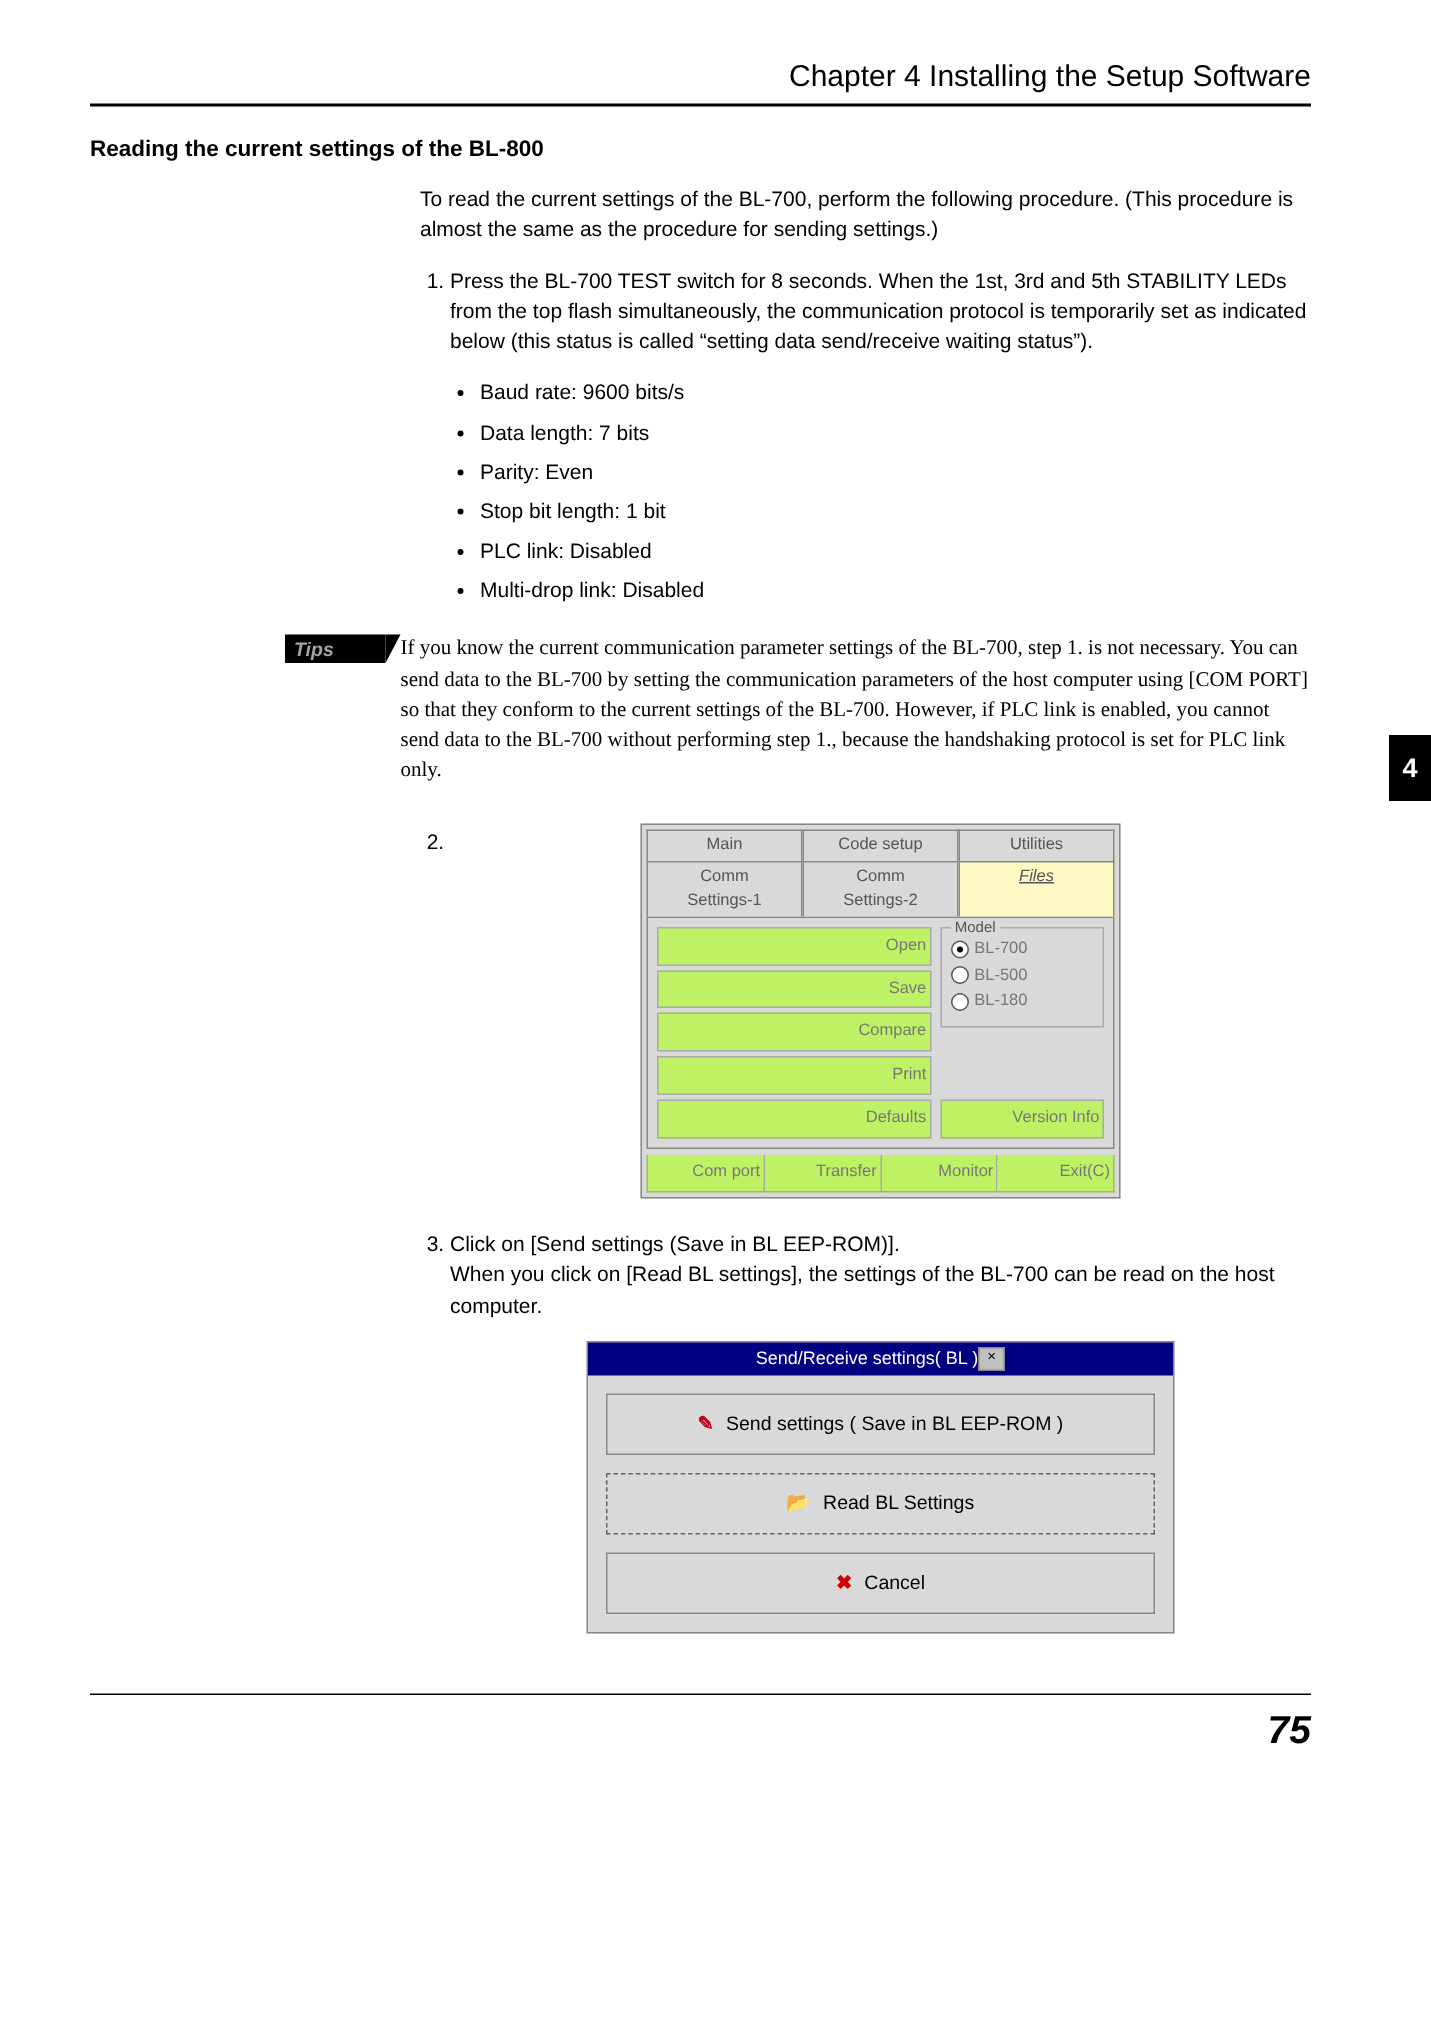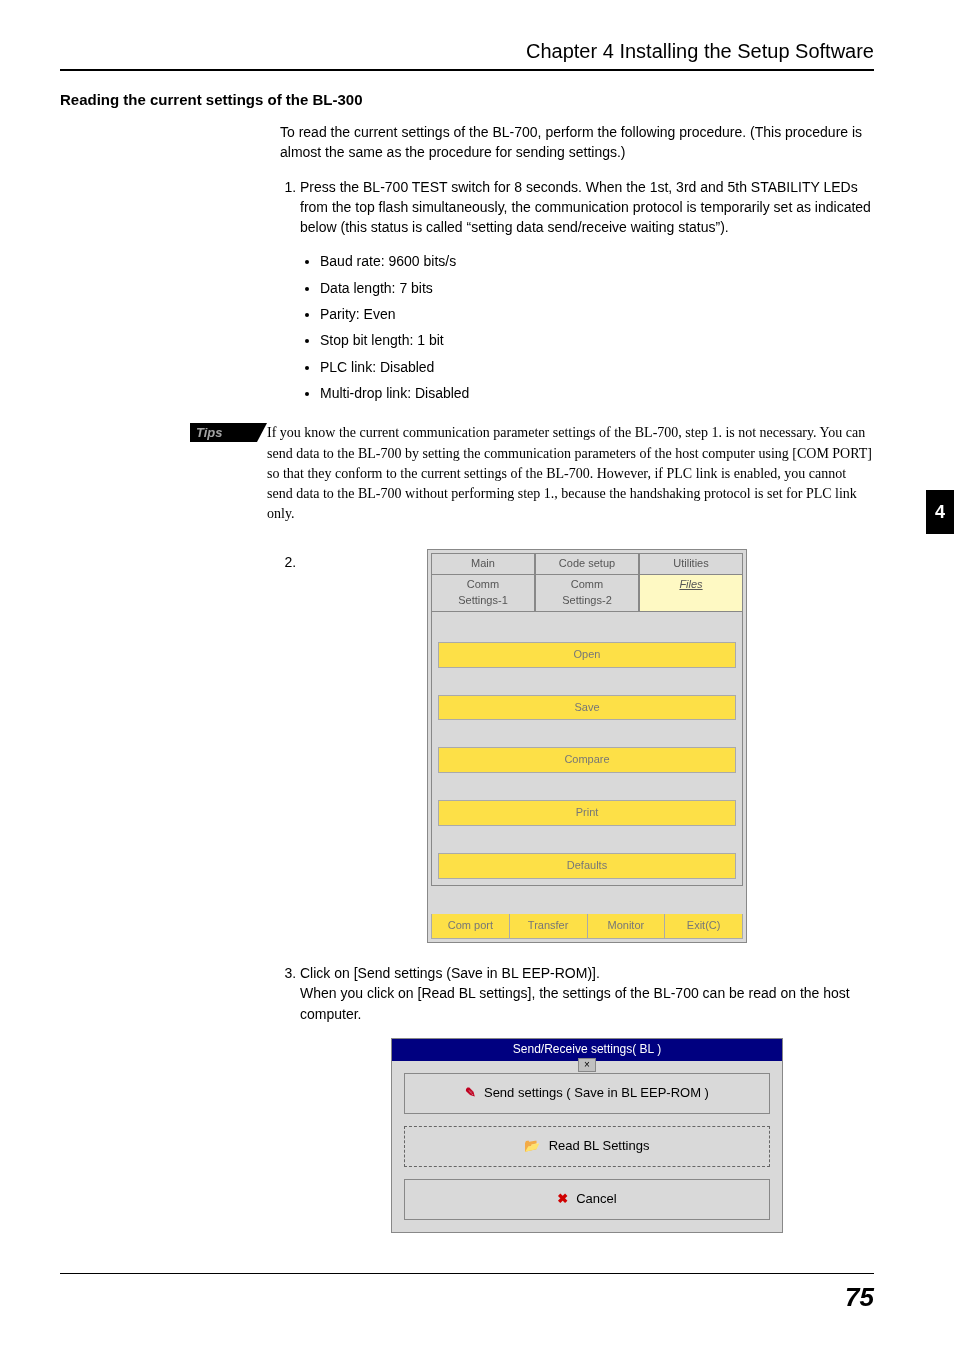--- a/index.html
+++ b/index.html
@@ -156,24 +156,23 @@
   }
   .button-col {
     flex:2;
     display:flex;
     flex-direction:column;
     gap:3px;
   }
   .flat-btn {
     border:1px solid #aaa;
     padding:4px 2px;
-    text-align:center;
-    background:#fde047;
+    text-align:right;
+    background:#bef264;
     color:#777;
-    margin-top:24px;
   }
   .model-col {
     flex:1.2;
     display:flex;
     flex-direction:column;
     gap:6px;
   }
   .group-box {
     border:1px solid #aaa;
     padding:4px 6px 6px 6px;
@@ -202,22 +201,22 @@
   
   .dialog {
     width: 390px;
     margin: 14px auto 0 auto;
     border:1px solid #888;
     background:#d9d9d9;
     font-family: "MS Sans Serif", Arial, sans-serif;
   }
   .dialog-title {
     background:#000080;color:#fff;
-    display:flex;justify-content:flex-start;align-items:center;
-    padding:2px 16px;font-size:12px;height:18px;flex-direction:column;
+    display:flex;justify-content:center;align-items:center;
+    padding:2px 16px;font-size:12px;height:18px;
   }
   .dialog-close {
     width:16px;height:14px;background:#c0c0c0;border:1px solid #888;
     text-align:center;line-height:12px;color:#000;font-size:10px;
   }
   .dialog-body { padding:12px; display:flex;flex-direction:column;gap:12px;}
   .dlg-btn {
     border:1px solid #888;
     padding:10px 6px;
     text-align:center;
@@ -233,21 +232,21 @@
   .hr-bottom { border:none; border-top:1px solid #000; margin:40px 0 8px 0;}
   .page-num { text-align:right; font-style:italic; font-weight:bold; font-size:26px; }
 </style>
 </head>
 <body>
 
 <div class="page">
   <div class="header-right">Chapter 4     Installing the Setup Software</div>
   <hr class="hr-top">
 
-  <div class="section-title">Reading the current settings of the BL-300</div>
+  <div class="section-title">Reading the current settings of the BL-800</div>
 
   <div class="indent-block">
     <div class="para">To read the current settings of the BL-700, perform the following procedure. (This procedure is almost the same as the procedure for sending settings.)</div>
 
     <ol class="steps" start="1">
       <li>
         <span>Press the BL-700 TEST switch for 8 seconds. When the 1st, 3rd and 5th STABILITY LEDs from the top flash simultaneously, the communication protocol is temporarily set as indicated below (this status is called “setting data send/receive waiting status”).</span>
         <ul class="bullets">
           <li>Baud rate: 9600 bits/s</li>
           <li>Data length: 7 bits</li>
@@ -283,20 +282,38 @@
               <div class="tab active"><span class="tab-underline">Files</span></div>
             </div>
             <div class="tabs-panel">
               <div class="button-col">
                 <div class="flat-btn">Open</div>
                 <div class="flat-btn">Save</div>
                 <div class="flat-btn">Compare</div>
                 <div class="flat-btn">Print</div>
                 <div class="flat-btn">Defaults</div>
               </div>
+              <div class="model-col">
+                <div class="group-box">
+                  <span class="legend">Model</span>
+                  <div class="radio-row">
+                      <span class="radio-dot sel"></span>
+                      <span>BL-700</span>
+                    </div>
+                  <div class="radio-row">
+                      <span class="radio-dot"></span>
+                      <span>BL-500</span>
+                    </div>
+                  <div class="radio-row">
+                      <span class="radio-dot"></span>
+                      <span>BL-180</span>
+                    </div>
+                </div>
+                <div class="flat-btn" style="margin-top:auto;">Version Info</div>
+              </div>
             </div>
             <div class="bottom-btns">
               <div class="flat-btn">Com port</div>
               <div class="flat-btn">Transfer</div>
               <div class="flat-btn">Monitor</div>
               <div class="flat-btn">Exit(C)</div>
             </div>
           </div>
         </div>
       </li>

